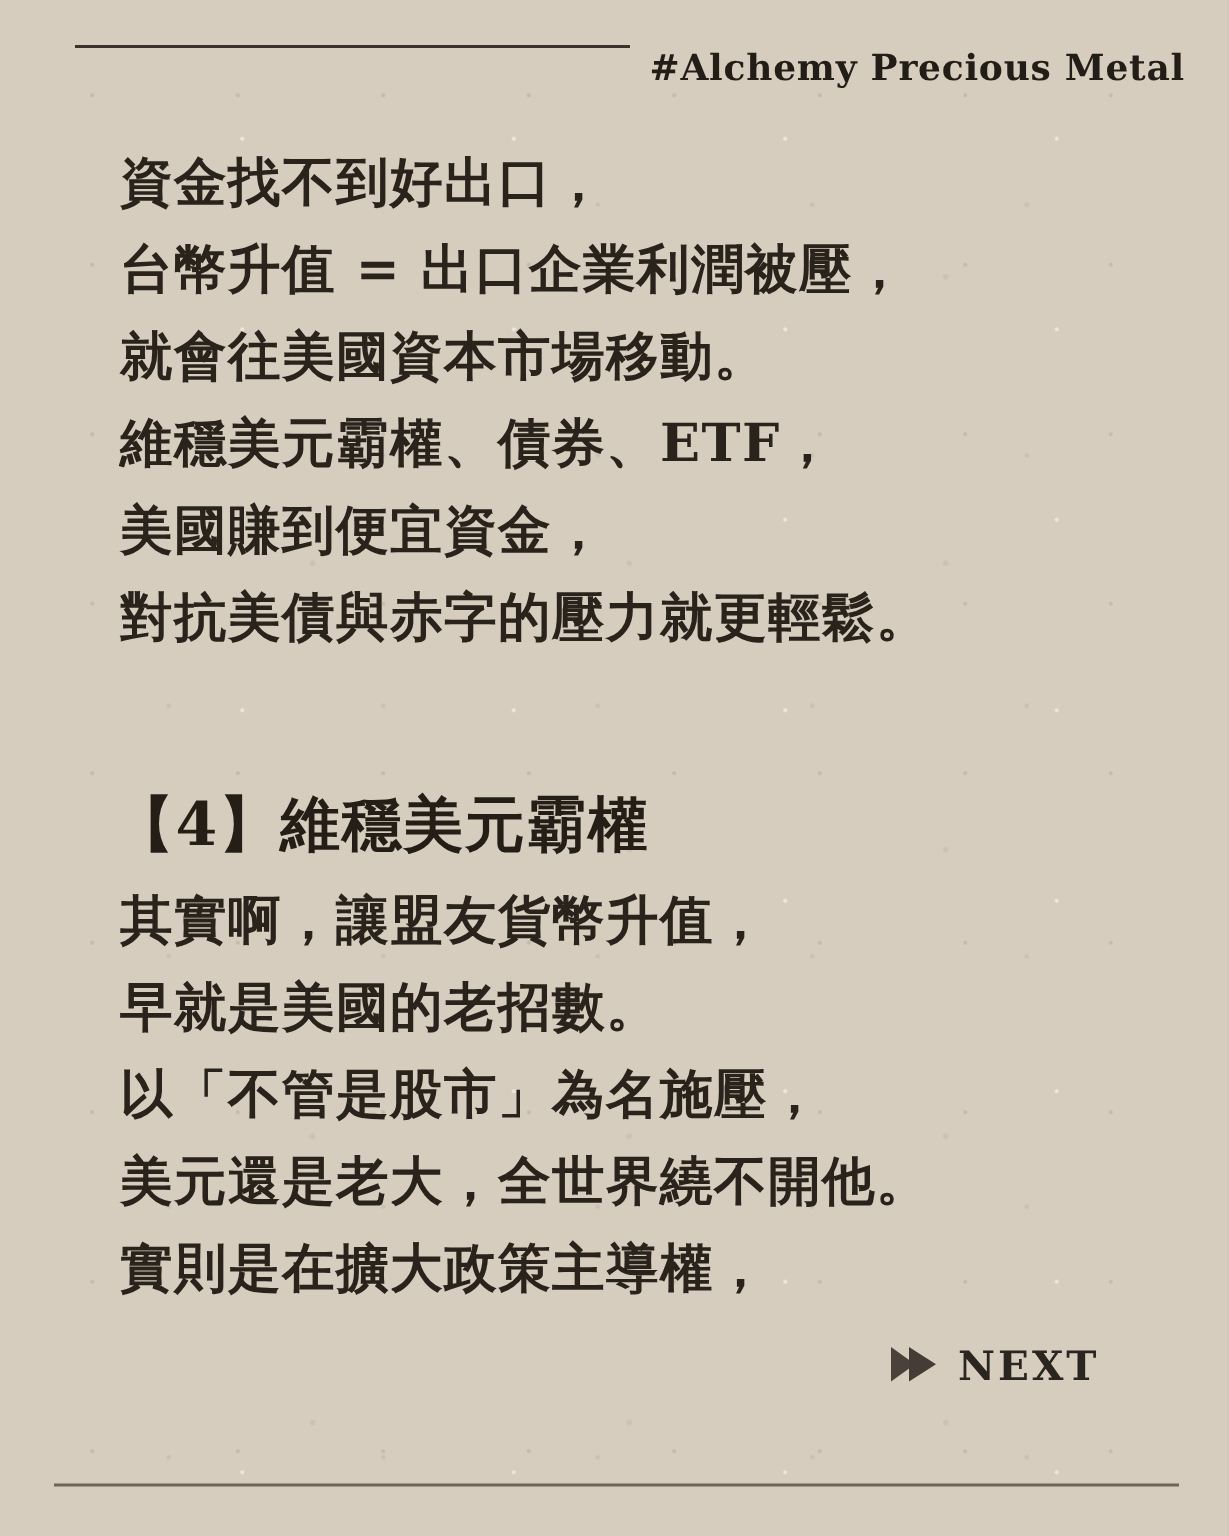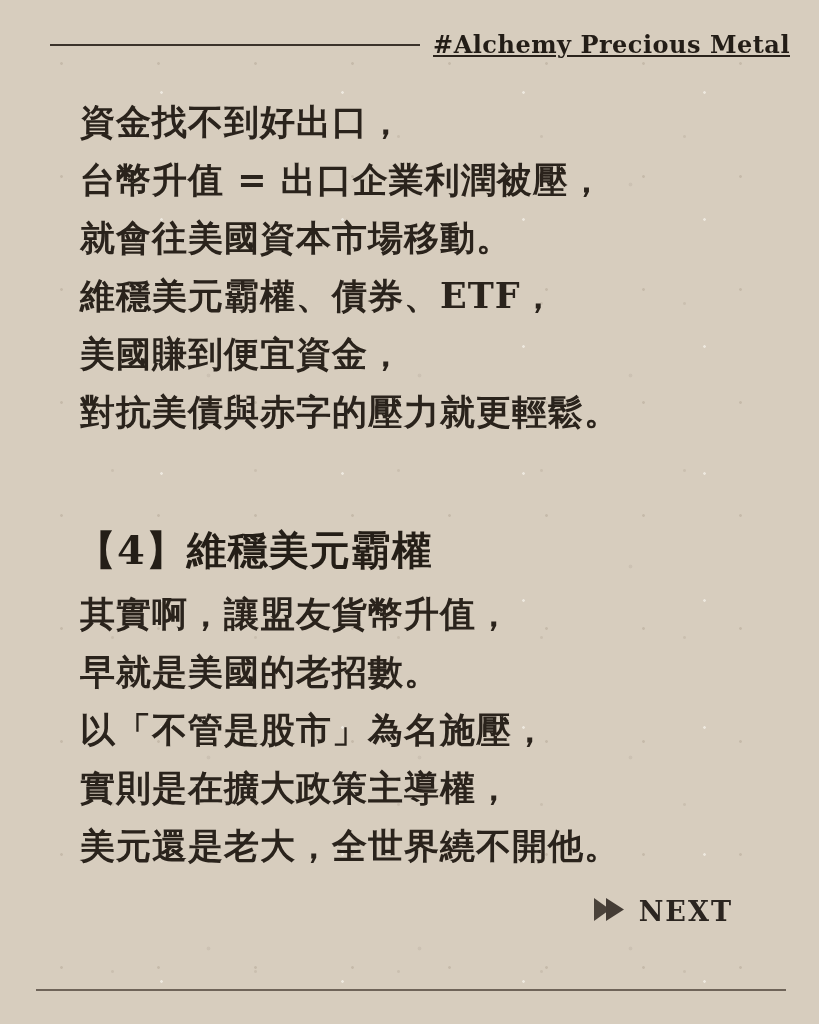--- a/index.html
+++ b/index.html
@@ -25,23 +25,21 @@
     color: #2a231c;
   }
 
   
   .header {
     position: absolute;
     top: 30px;
     left: 50px;
     right: 29px;
     display: flex;
-    align-items: center;
     gap: 13px;
-    text-decoration: underline;
   }
   .header-rule {
     flex: 1;
     height: 2px;
     background: #3b332b;
   }
   .brand {
     font-size: 24px;
     font-weight: 600;
     letter-spacing: 0.5px;
@@ -75,21 +73,21 @@
     white-space: nowrap;
   }
   .section + .section { margin-top: 98px; }
 
   
   .next-btn {
     position: absolute;
     top: 896px;
     right: 86px;
     display: flex;
-    align-items: flex-start;
+    align-items: flex-end;
     gap: 9px;
     cursor: pointer;
     background: none;
     border: none;
     padding: 0;
     font-family: inherit;
   }
   .ff-icon { display: block; }
   .next-label {
     font-size: 27px;
@@ -128,22 +126,22 @@
       <p class="body-line">維穩美元霸權、債券、ETF，</p>
       <p class="body-line">美國賺到便宜資金，</p>
       <p class="body-line">對抗美債與赤字的壓力就更輕鬆。</p>
     </div>
 
     <div class="section">
       <h2 class="section-heading">【4】維穩美元霸權</h2>
       <p class="body-line">其實啊，讓盟友貨幣升值，</p>
       <p class="body-line">早就是美國的老招數。</p>
       <p class="body-line">以「不管是股市」為名施壓，</p>
+      <p class="body-line">美元還是老大，全世界繞不開他。</p>
       <p class="body-line">實則是在擴大政策主導權，</p>
-      <p class="body-line">美元還是老大，全世界繞不開他。</p>
     </div>
 
   </div>
 
   <button class="next-btn">
     <span class="ff-icon">
       <svg width="36" height="27" viewBox="0 0 36 27" xmlns="http://www.w3.org/2000/svg">
         <polygon points="0,2 16,13.5 0,25" fill="#4a423a"></polygon>
         <polygon points="12,2 30,13.5 12,25" fill="#443c35"></polygon>
       </svg>

